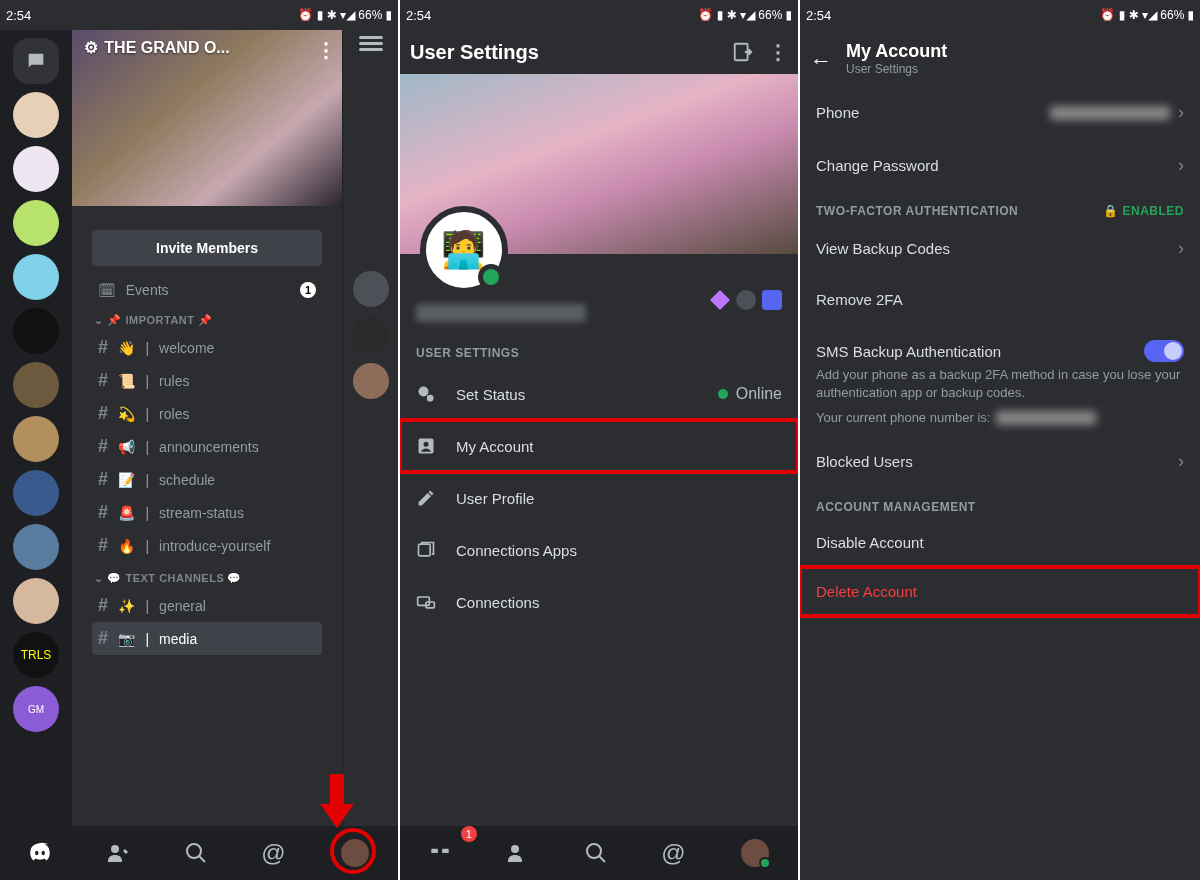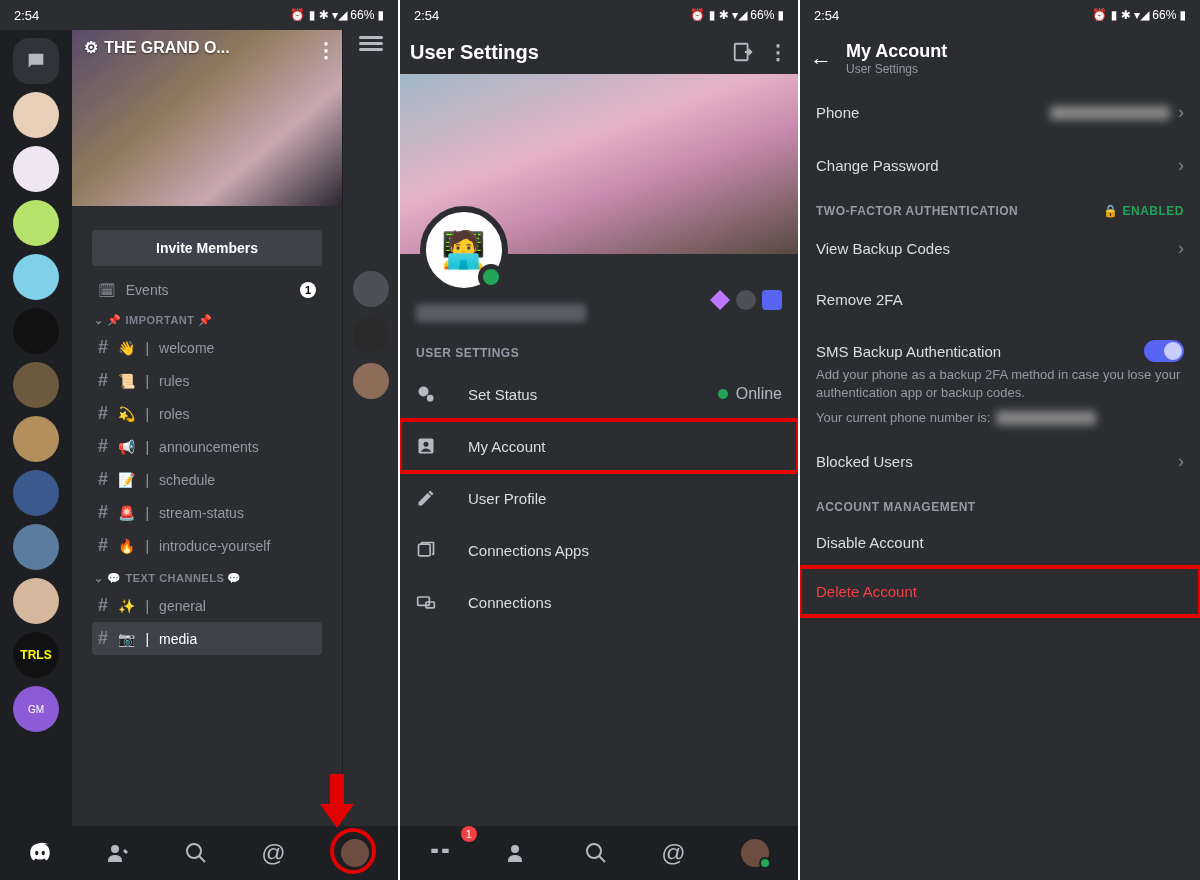--- a/index.html
+++ b/index.html
@@ -1,21 +1,21 @@
 <!DOCTYPE html>
 <html><head>
 <meta charset="utf-8">
 <style>
   *{box-sizing:border-box;margin:0;padding:0}
   html,body{width:1200px;height:880px;background:#1e1f22;font-family:"gg sans",Helvetica,Arial,sans-serif;color:#dbdee1;overflow:hidden}
   .screens{display:flex;width:1200px;height:880px}
   .screen{width:400px;height:880px;background:#2b2d31;position:relative;overflow:hidden;border-right:2px solid #fff}
   .screen:last-child{border-right:none}
   
-  .statusbar{height:30px;display:flex;align-items:center;justify-content:space-between;padding:0 14px;font-size:13px;color:#fff;background:transparent}
+  .statusbar{height:30px;display:flex;align-items:center;justify-content:space-between;padding:0 6px;font-size:13px;color:#fff;background:transparent}
   .statusbar .right{display:flex;align-items:center;gap:3px;font-size:12px}
   
   .s1body{display:flex;height:850px}
   .serverlist{width:72px;background:#1e1f22;display:flex;flex-direction:column;align-items:center;padding-top:8px;gap:8px}
   .srv{width:46px;height:46px;border-radius:50%;background:#313338;display:flex;align-items:center;justify-content:center;color:#dbdee1;font-size:18px}
   .srv.sel{border-radius:16px}
   .channelpanel{flex:1;background:#2b2d31;display:flex;flex-direction:column;position:relative}
   .banner{height:176px;background:linear-gradient(140deg,#5a4b6b 0%,#8f7a5e 40%,#c7a8b0 70%,#2b2530 100%);position:relative;color:#fff;font-weight:800;padding:8px 12px}
   .banner .title{font-size:16px;display:flex;align-items:center;gap:6px;text-shadow:0 1px 2px rgba(0,0,0,.6)}
   .banner .more{position:absolute;right:6px;top:8px;font-size:20px}
@@ -41,21 +41,21 @@
   .s2head .spacer{flex:1}
   .s2head .icn{color:#b5bac1;font-size:20px;margin-left:14px}
   .profbanner{height:180px;background:linear-gradient(160deg,#9fb8c7 0%,#e5b3c5 40%,#c98bb0 60%,#564a3f 100%);position:relative}
   .profav{position:absolute;left:20px;bottom:-40px;width:88px;height:88px;border-radius:50%;background:#fff;border:6px solid #2b2d31;display:flex;align-items:center;justify-content:center;font-size:36px}
   .status-dot-big{position:absolute;right:-2px;bottom:-2px;width:26px;height:26px;border-radius:50%;background:#23a559;border:5px solid #2b2d31}
   .profname{margin:50px 16px 10px;display:flex;align-items:center;gap:8px}
   .blurname{width:170px;height:18px;background:#5a5d63;border-radius:3px;filter:blur(3px)}
   .profbadges{position:absolute;right:16px;bottom:-56px;display:flex;gap:6px;align-items:center}
   .pb{width:20px;height:20px;border-radius:4px}
   .sectlabel{color:#949ba4;font-size:12px;font-weight:700;letter-spacing:.5px;margin:24px 16px 8px}
-  .setrow{display:flex;align-items:center;gap:30px;padding:16px;color:#dbdee1;font-size:15px}
+  .setrow{display:flex;align-items:center;gap:18px;padding:16px;color:#dbdee1;font-size:15px}
   .setrow .icn{width:22px;color:#b5bac1;font-size:18px}
   .setrow .right{margin-left:auto;color:#b5bac1;font-size:16px;display:flex;align-items:center;gap:8px}
   .onlinedot{width:10px;height:10px;border-radius:50%;background:#23a559}
   .redbox{outline:4px solid #e30000;outline-offset:-2px}
   .nbadge{position:absolute;background:#f23f43;color:#fff;border-radius:10px;font-size:11px;padding:0 4px;min-width:16px;height:16px;display:flex;align-items:center;justify-content:center;bottom:24px;left:34px}
   
   .s3head{height:56px;display:flex;align-items:center;padding:0 10px;gap:14px}
   .s3head .back{color:#fff;font-size:22px}
   .s3head .titles .t1{color:#fff;font-size:18px;font-weight:800}
   .s3head .titles .t2{color:#949ba4;font-size:12px}
@@ -90,21 +90,21 @@
       <div class="srv" style="background:#e8d0b8"></div>
       <div class="srv" style="background:#efe6f3"></div>
       <div class="srv" style="background:#b7e26b"></div>
       <div class="srv" style="background:#7fd0e8"></div>
       <div class="srv" style="background:#111"></div>
       <div class="srv" style="background:#6b5a3e"></div>
       <div class="srv" style="background:#b38f5e"></div>
       <div class="srv" style="background:#3a5a8e"></div>
       <div class="srv" style="background:#5a7c9e"></div>
       <div class="srv" style="background:#d6b89e"></div>
-      <div class="srv" style="background:#111;color:#ff0;font-size:12px;font-weight:700">TRLS</div>
+      <div class="srv" style="background:#111;color:#ff0;font-size:12px;font-weight:400">TRLS</div>
       <div class="srv" style="background:#8c5bd6;color:#fff;font-size:10px">GM</div>
     </div>
 
     <div class="channelpanel">
       <div class="banner">
         <div class="title">
               <span>⚙</span>
               <span>THE GRAND O...</span>
             </div>
         <div class="more">⋮</div>

